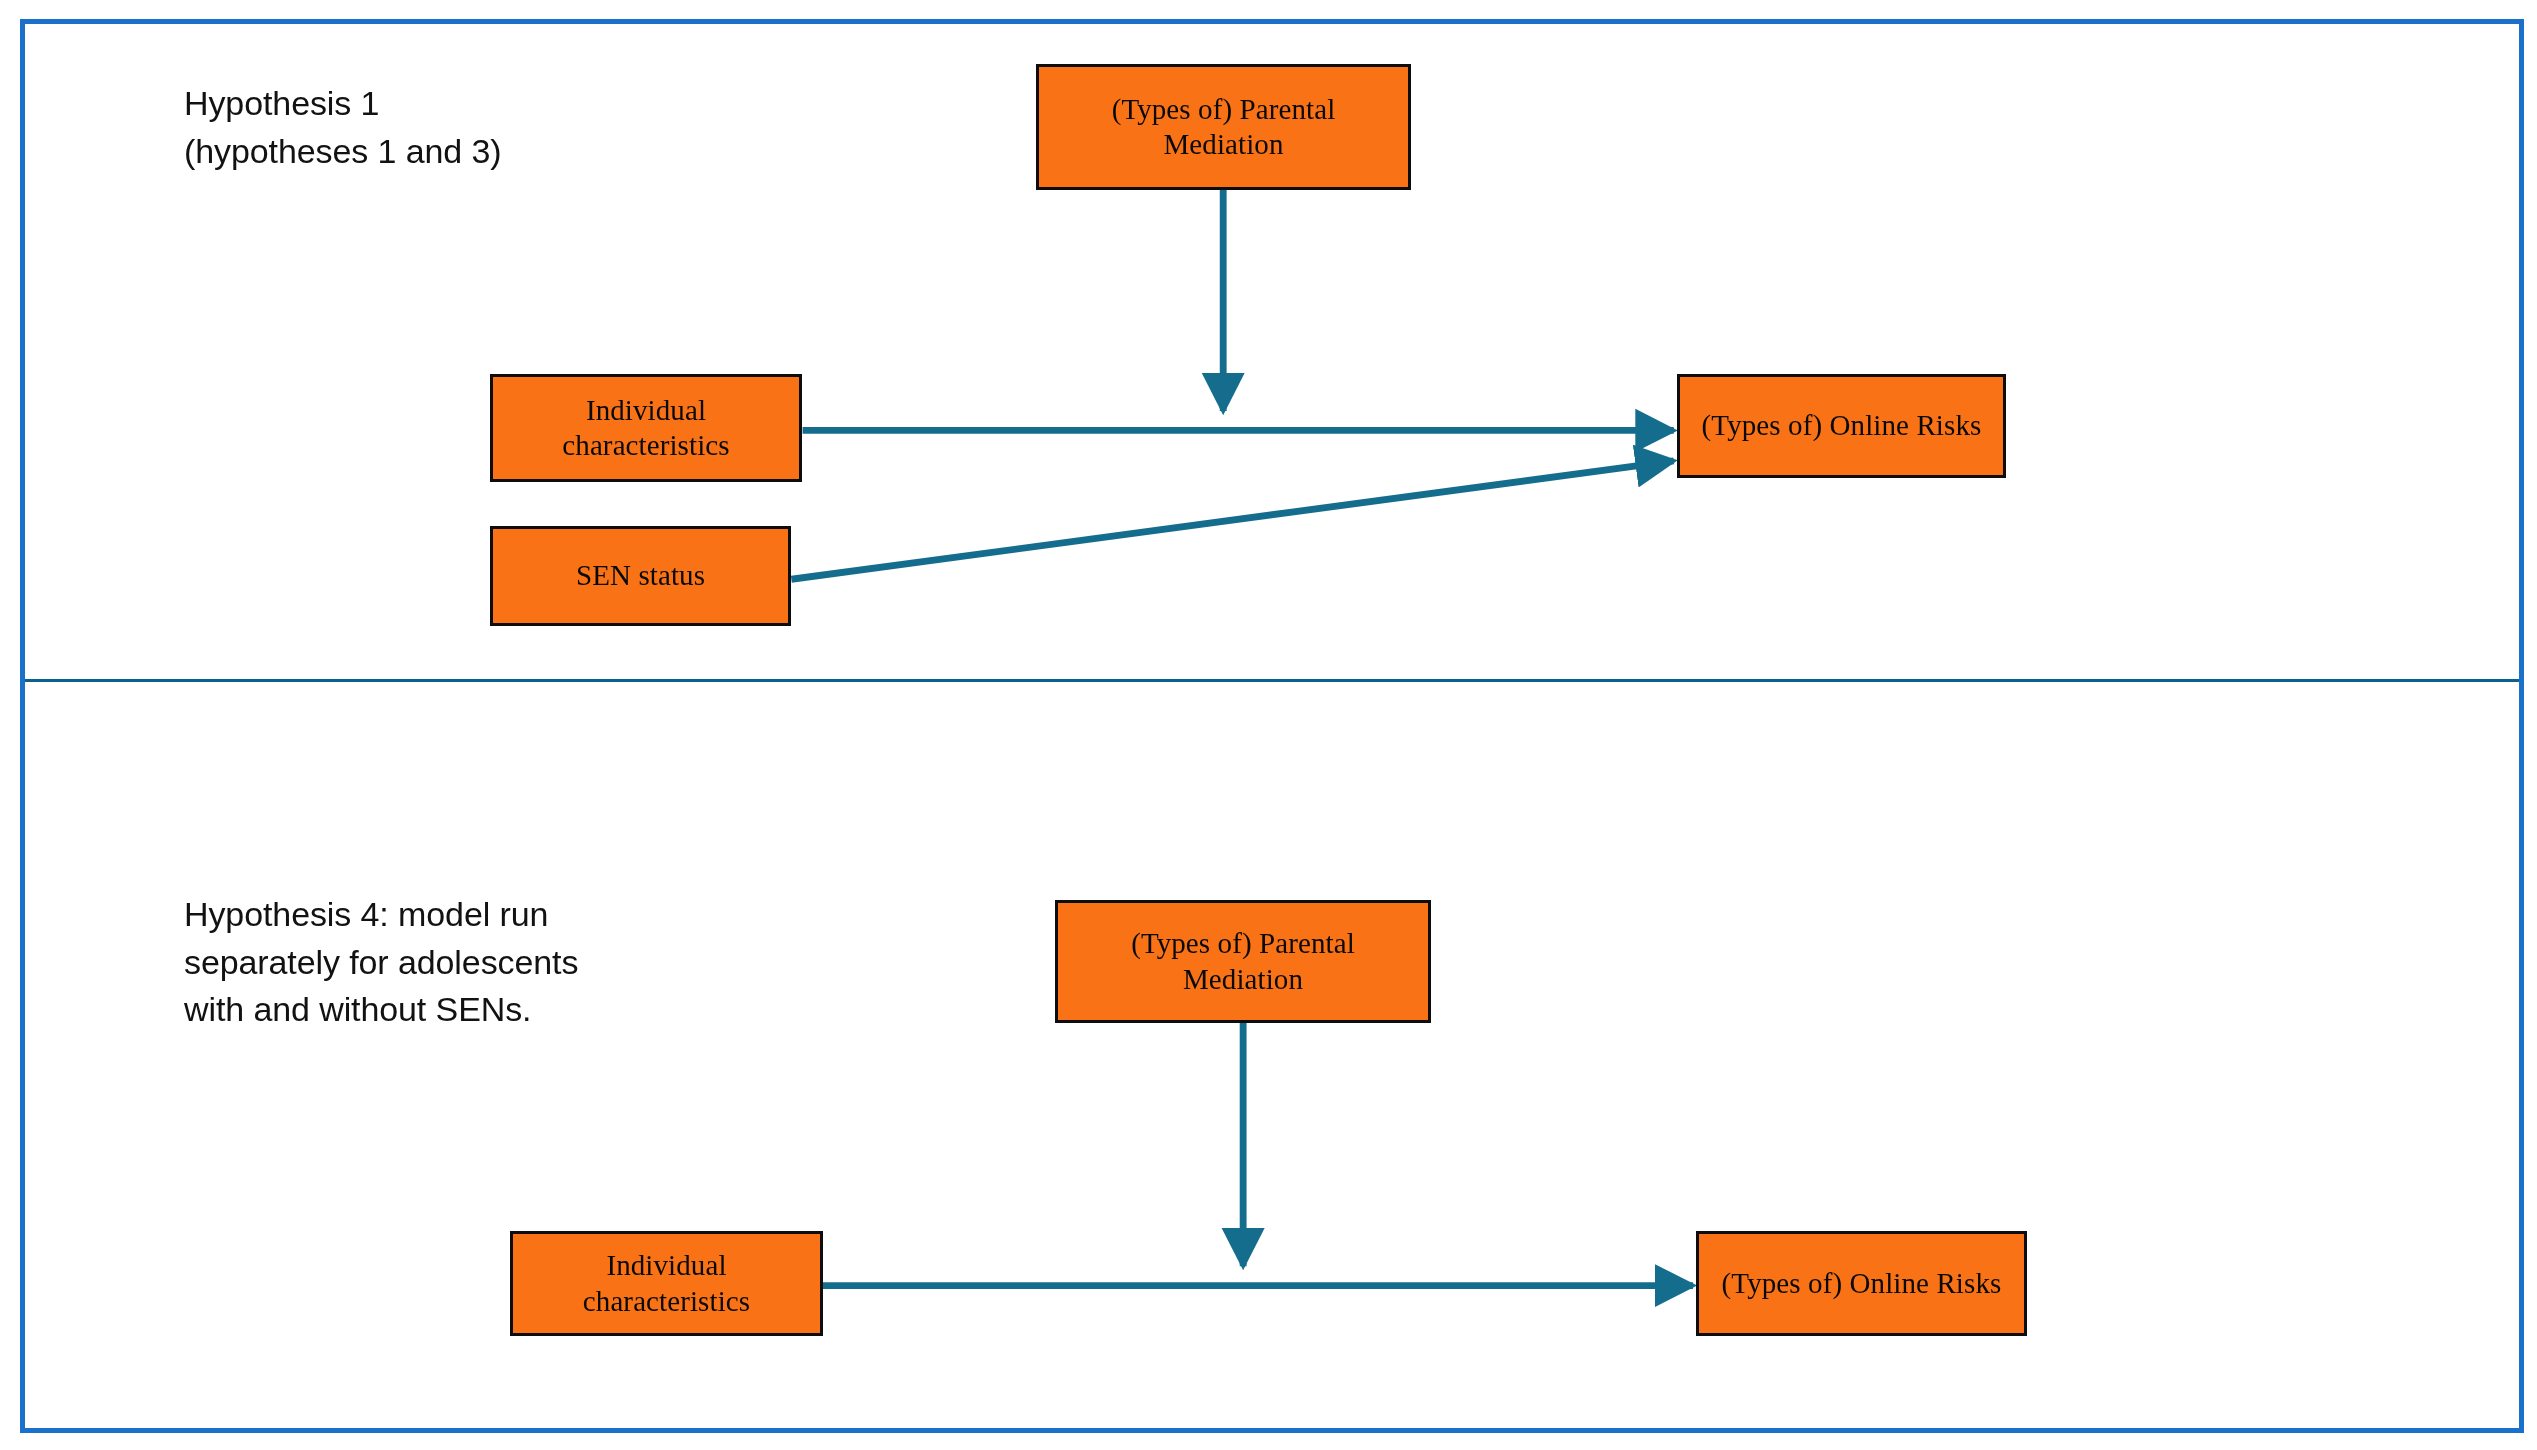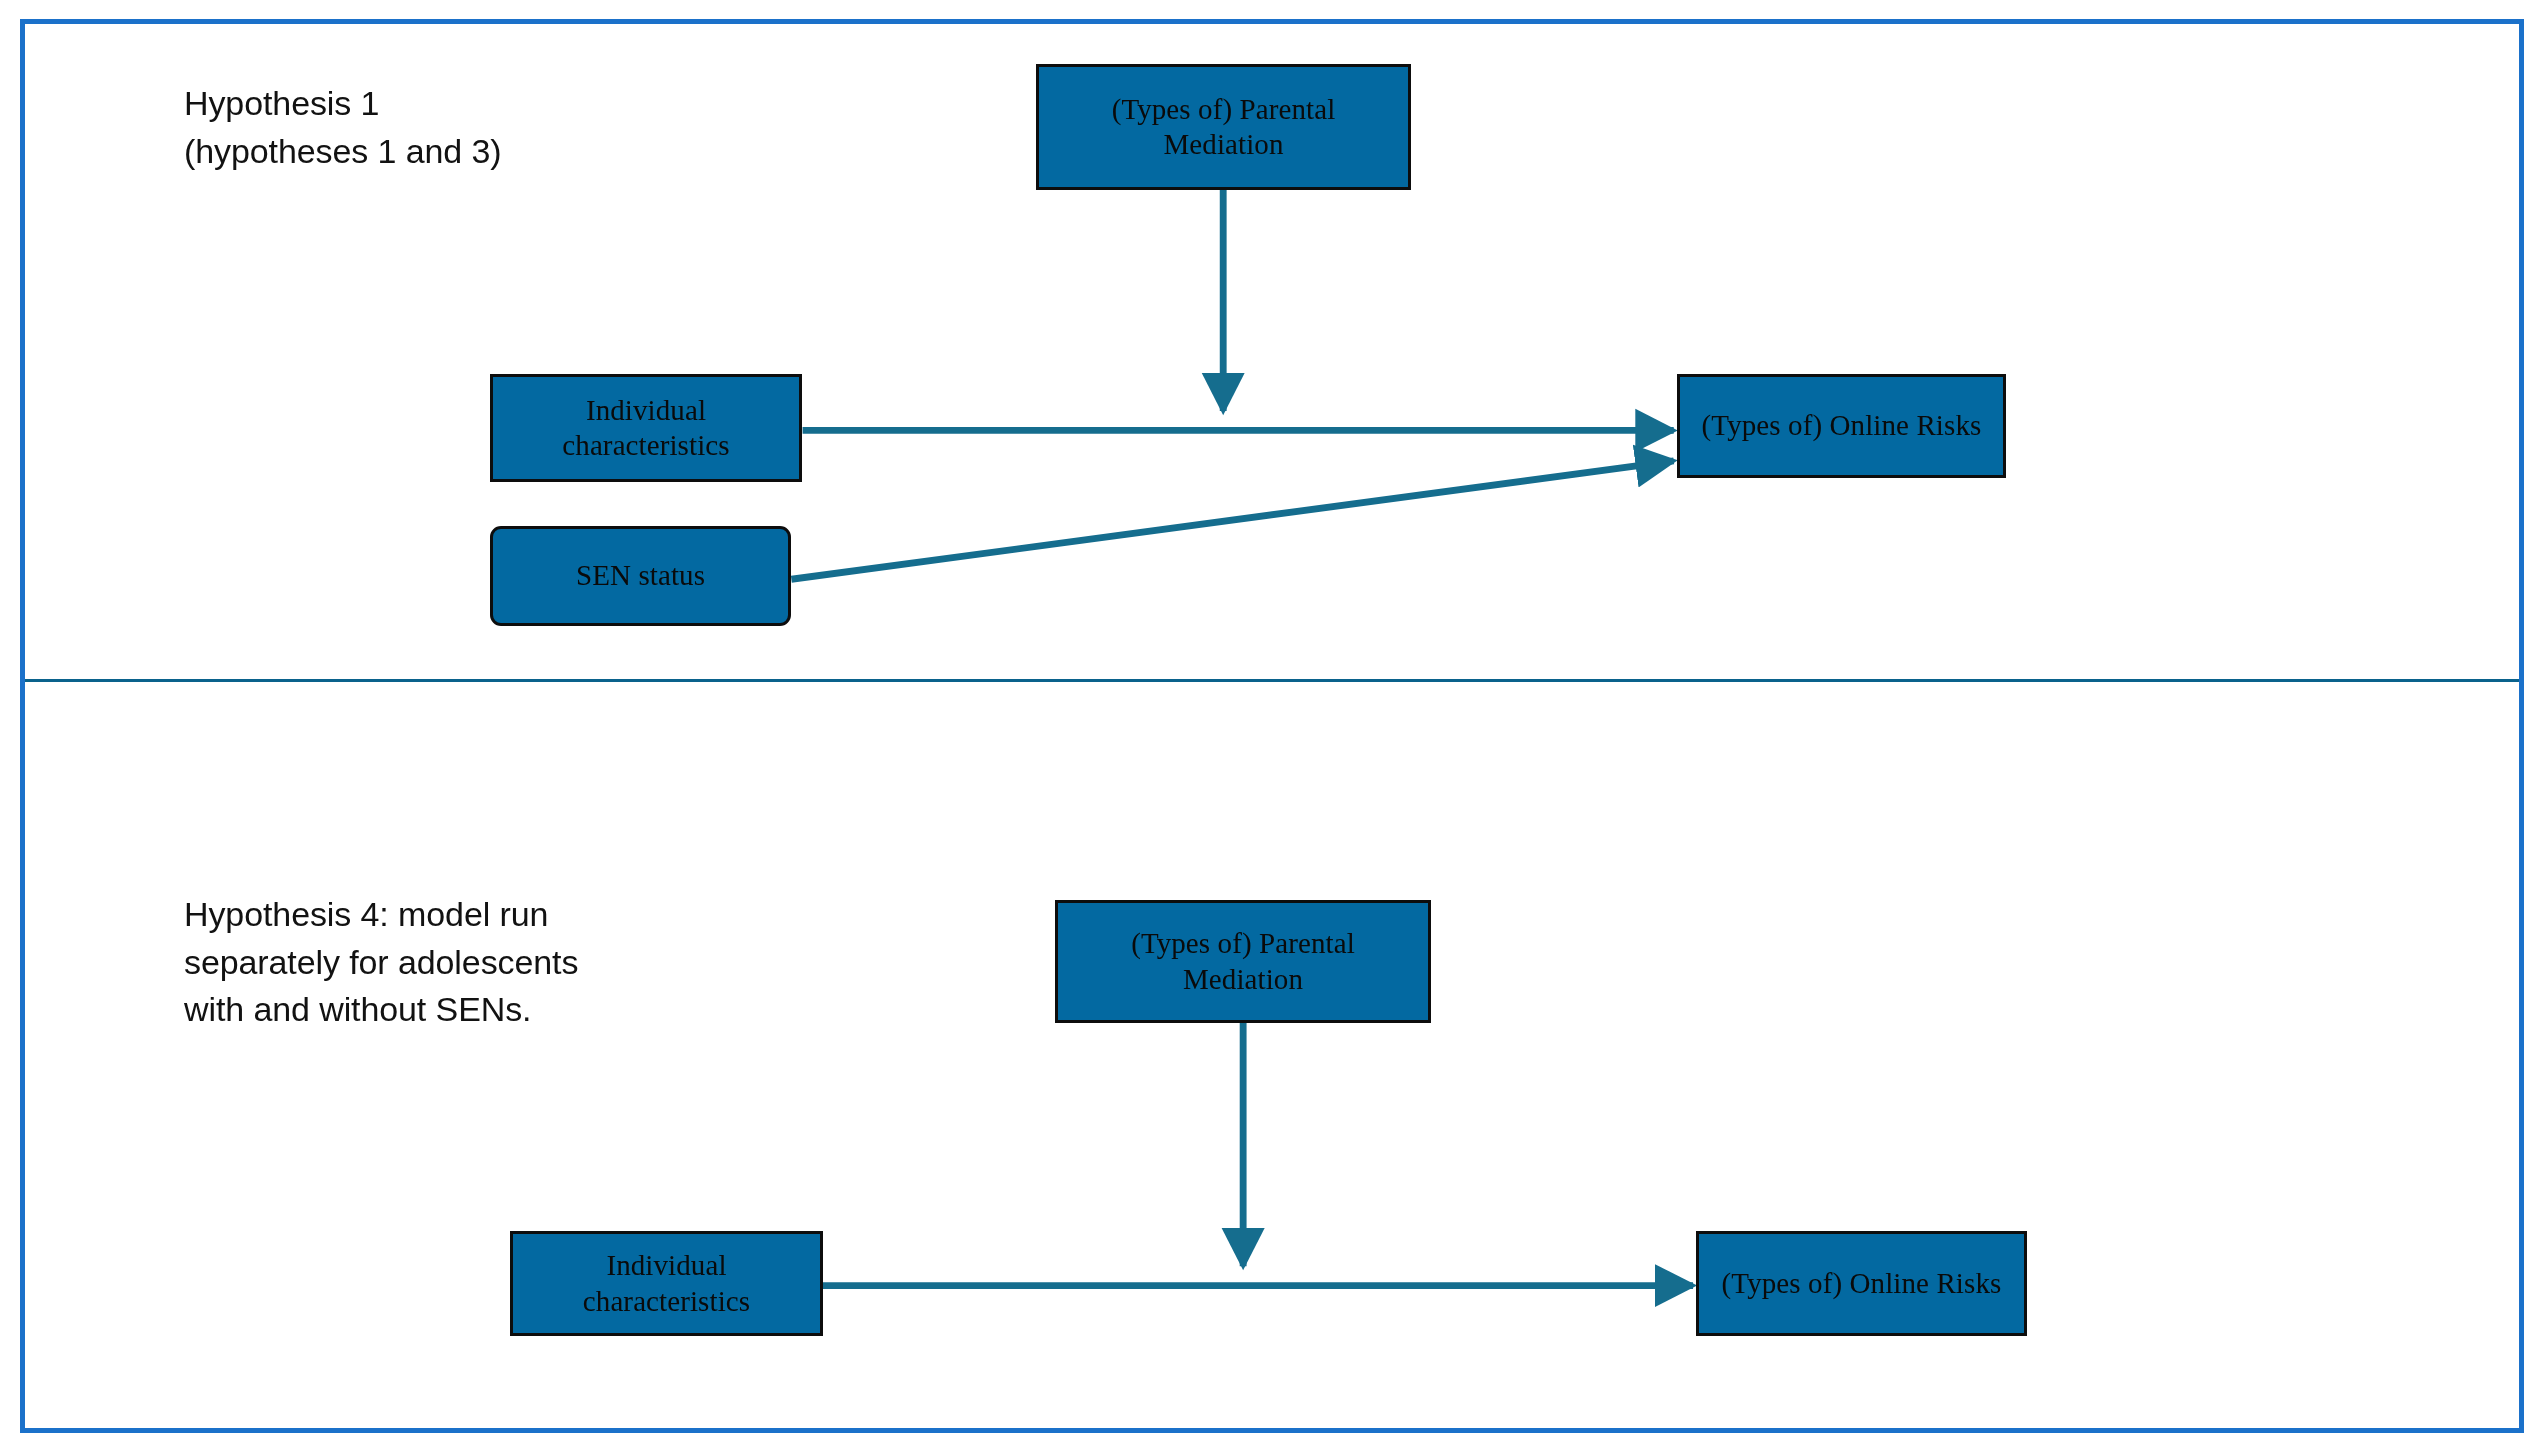--- a/index.html
+++ b/index.html
@@ -46,41 +46,41 @@
     width: 2538px;
     height: 1450px;
     pointer-events: none;
   }
 
   
   .node-box {
     position: absolute;
     box-sizing: border-box;
     border: 3.1px solid #0d0d0d;
-    background: #0369a1;
+    background: #f97316;
     display: flex;
     align-items: center;
     justify-content: center;
     text-align: center;
     font-family: "Liberation Serif", "DejaVu Serif", serif;
     font-size: 29px;
     line-height: 1.22;
     color: #0a0a0a;
     letter-spacing: 0.1px;
     padding: 0 18px;
   }
   .node-box .label {
     display: block;
     width: 100%;
   }
 
   
   #node-mediation-top       { left: 1036px; top: 64px;  width: 375px; height: 126px; }
   #node-individual-top      { left: 490px;  top: 374px;  width: 312px; height: 108px; }
-  #node-sen-top             { left: 490px;  top: 526px;  width: 301px; height: 100px; border-radius: 11px; }
+  #node-sen-top             { left: 490px;  top: 526px;  width: 301px; height: 100px; }
   #node-risks-top           { left: 1677px; top: 374px;  width: 329px; height: 104px; }
 
   
   #node-mediation-bottom    { left: 1055px; top: 900px; width: 376px; height: 123px; }
   #node-individual-bottom   { left: 510px;  top: 1231px; width: 313px; height: 105px; }
   #node-risks-bottom        { left: 1696px; top: 1231px; width: 331px; height: 105px; }
 
   
   .caption {
     position: absolute;

